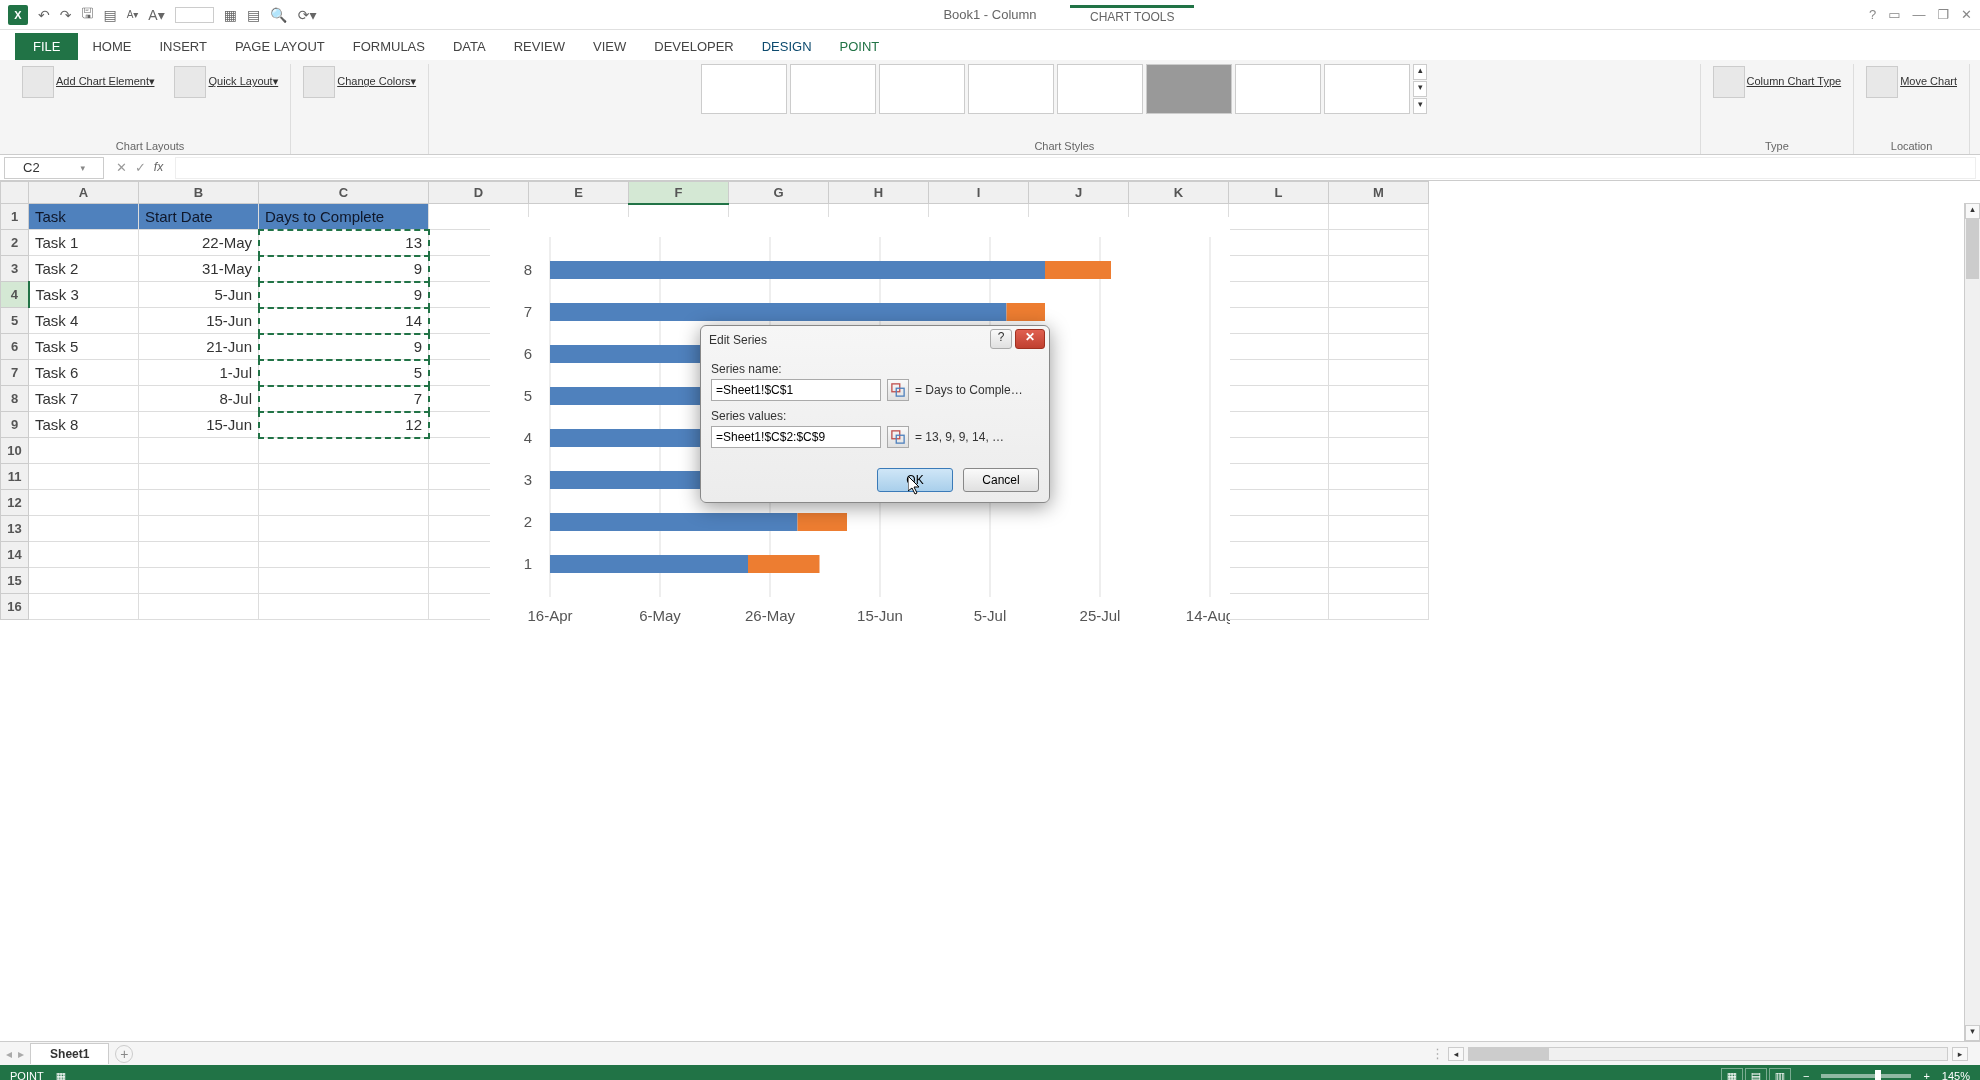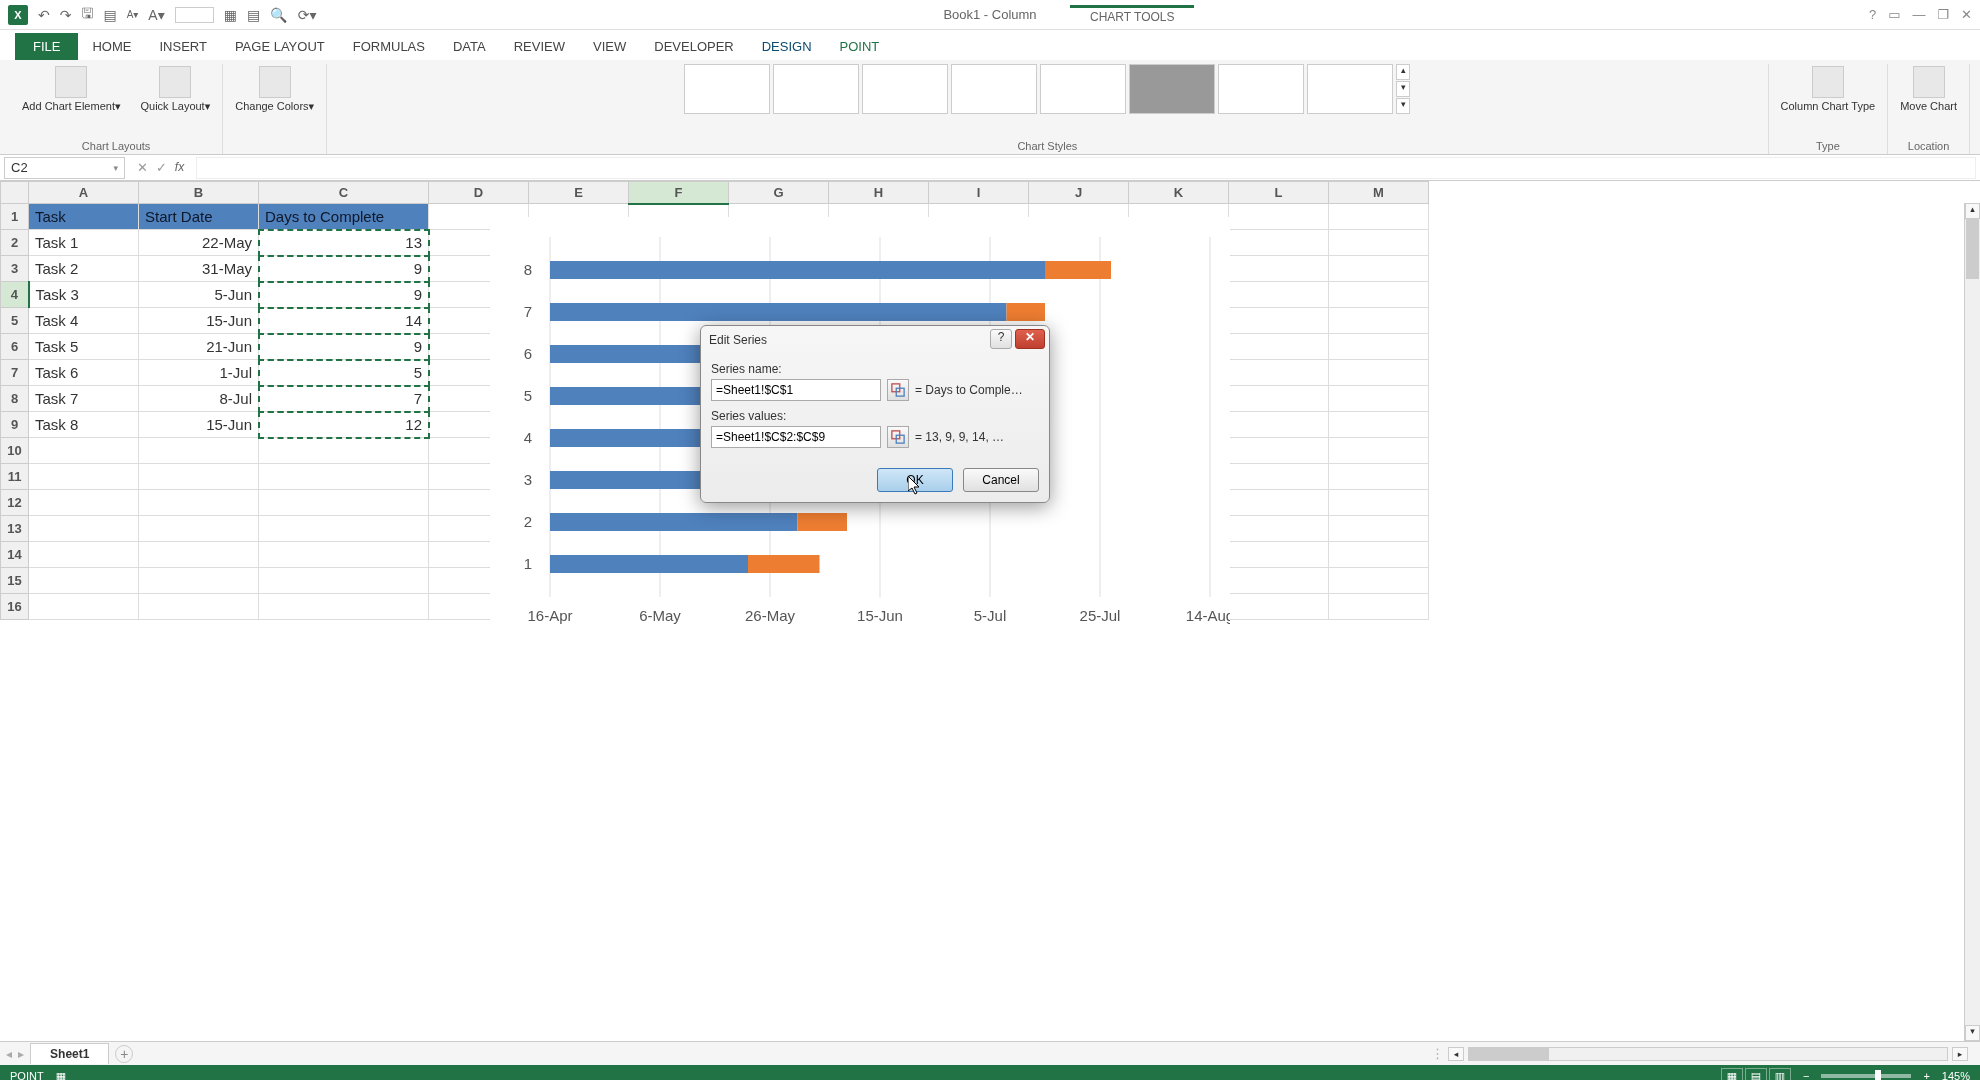--- a/index.html
+++ b/index.html
@@ -14,29 +14,29 @@
 .win-controls span { cursor: pointer; }
 .ribbon-tabs { height: 30px; background: #fff; display: flex; align-items: flex-end; padding-left: 15px; gap: 0; }
 .file-tab { background: #217346; color: #fff; padding: 6px 18px; font-size: 13px; }
 .ribbon-tab { padding: 6px 14px; color: #444; cursor: pointer; font-size: 13px; }
 .ribbon-tab.active { color: #0c4a6e; }
 .ctx-tab { color: #217346; }
 .ribbon-body { height: 95px; background: #f5f5f5; border-bottom: 1px solid #ccc; display: flex; padding: 4px 10px 0; }
 .ribbon-group { display: flex; flex-direction: column; align-items: center; padding: 0 8px; border-right: 1px solid #ddd; position: relative; }
 .ribbon-group-items { display: flex; gap: 12px; align-items: flex-start; flex: 1; }
 .ribbon-group-label { font-size: 11px; color: #666; padding: 2px 0; }
-.ribbon-btn { display: flex; flex-direction: column; align-items: center; gap: 2px; cursor: pointer; padding: 2px 4px; font-size: 11px; text-align: center; line-height: 1.2; }
+.ribbon-btn { display: flex; align-items: center; gap: 2px; cursor: pointer; padding: 2px 4px; font-size: 11px; text-align: center; line-height: 1.2; text-decoration: underline; }
 .ribbon-icon { width: 32px; height: 32px; background: #e8e8e8; border: 1px solid #ccc; }
 .chart-styles-gallery { display: flex; gap: 3px; align-items: center; }
 .style-thumb { width: 86px; height: 50px; background: #fff; border: 1px solid #ccc; }
 .style-thumb.sel { background: #999; }
 .gallery-nav { display: flex; flex-direction: column; gap: 1px; }
 .gallery-nav span { width: 14px; height: 16px; border: 1px solid #ccc; background: #fff; text-align: center; font-size: 9px; cursor: pointer; }
 .namebox-row { height: 26px; display: flex; align-items: center; border-bottom: 1px solid #ccc; padding: 0 4px; gap: 6px; }
-.name-box { width: 121px; height: 22px; border: 1px solid #ccc; padding: 0 6px; display: flex; align-items: center; justify-content: space-between; background: #fff; }
+.name-box { width: 100px; height: 22px; border: 1px solid #ccc; padding: 0 18px; display: flex; align-items: center; justify-content: space-between; background: #fff; }
 .name-box::after { content: "▾"; color: #888; font-size: 9px; }
 .fx-icons { display: flex; gap: 8px; color: #999; padding: 0 6px; }
 .fx-label { font-style: italic; color: #666; font-size: 12px; }
 .formula-bar { flex: 1; height: 22px; border: 1px solid #eee; background: #fff; }
 .sheet-area { display: flex; height: calc(100vh - 220px); position: relative; }
 .grid-wrap { flex: 1; overflow: hidden; position: relative; }
 table.grid { border-collapse: collapse; table-layout: fixed; }
 .col-hdr, .row-hdr { background: #f0f0f0; border: 1px solid #ccc; color: #555; font-size: 13px; text-align: center; }
 .col-hdr { height: 22px; }
 .row-hdr { width: 28px; }

